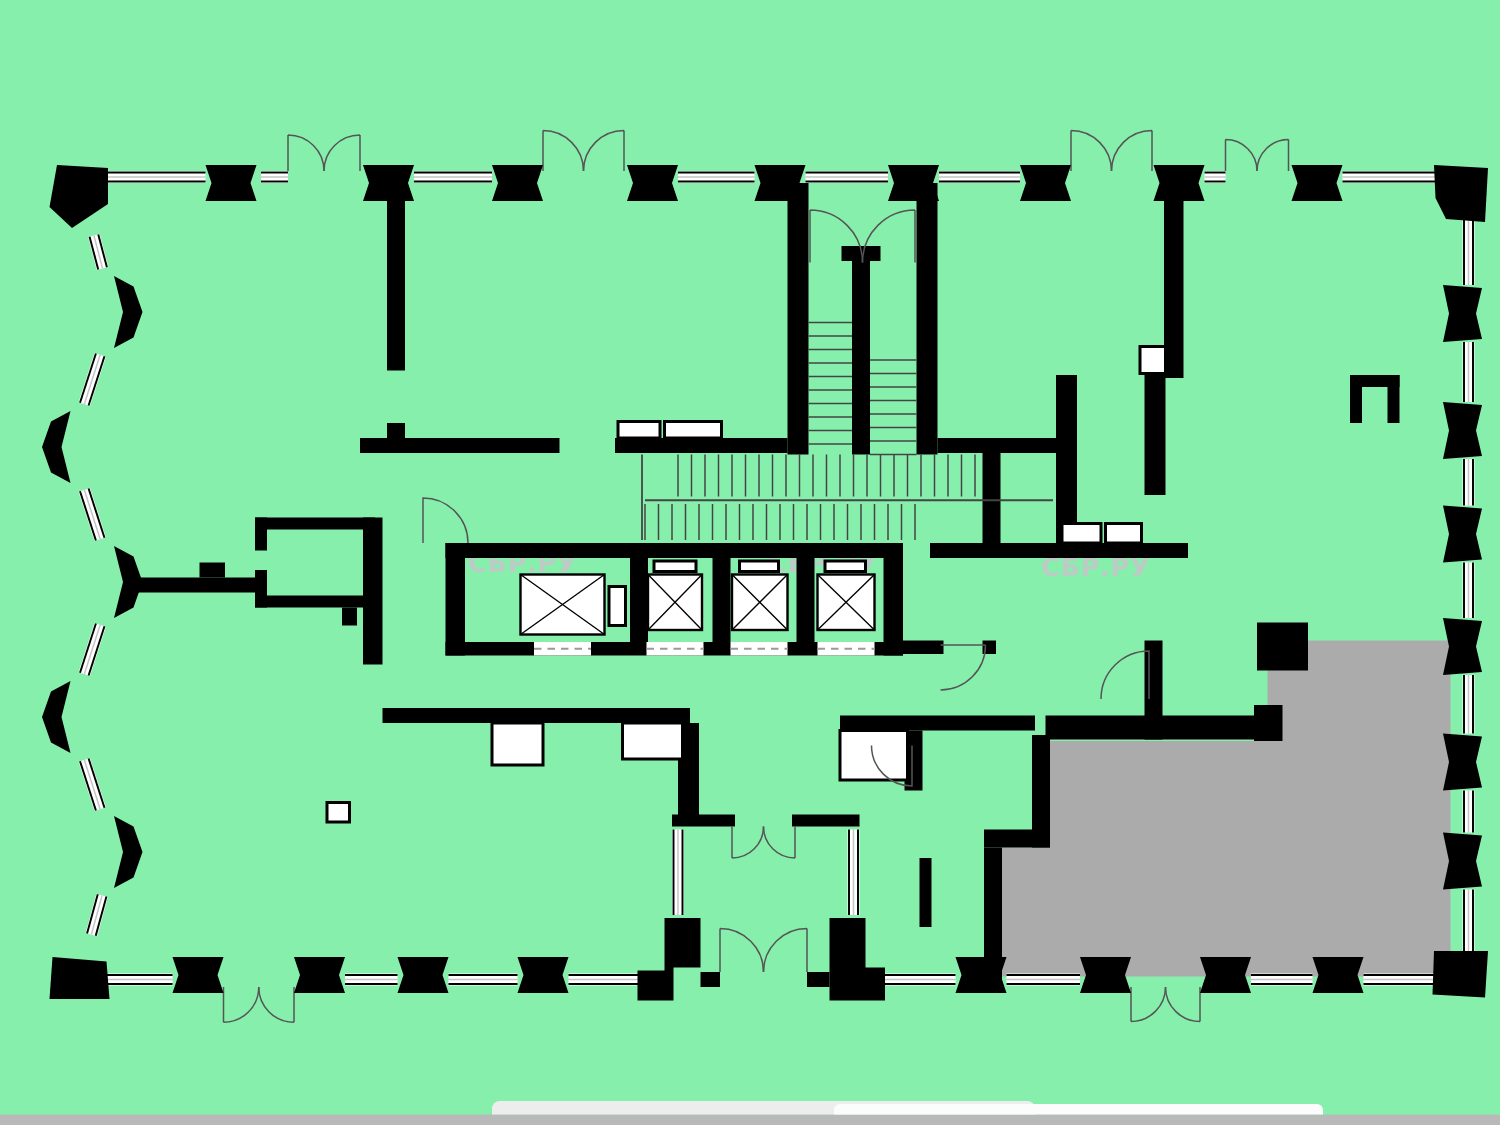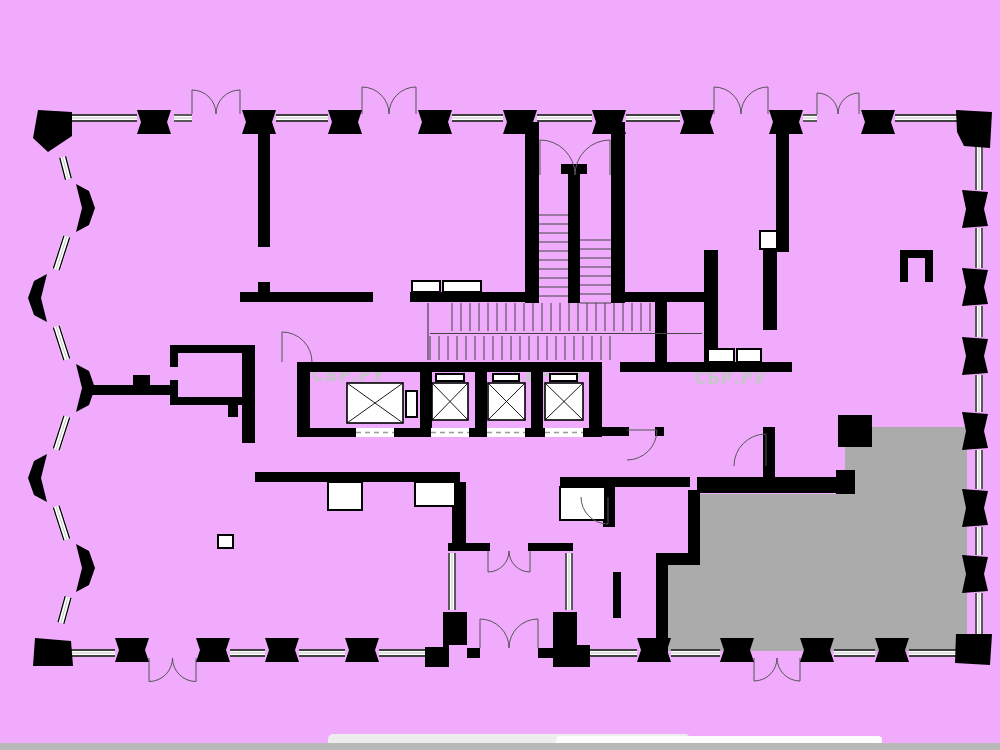--- a/index.html
+++ b/index.html
@@ -1,16 +1,16 @@
 <!DOCTYPE html>
 <html><head>
 <meta charset="utf-8">
 <style>
   html,body{margin:0;padding:0;background:#ffffff;}
-  .stage{position:relative;width:1000px;height:750px;background:#f0abfc;overflow:hidden;
+  .stage{position:relative;width:1000px;height:750px;background:#86efac;overflow:hidden;
          font-family:"DejaVu Sans",sans-serif;}
   .stage svg{position:absolute;left:0;top:0;width:1000px;height:750px;display:block;}
   .bottom-bar{position:absolute;left:0;bottom:0;width:1000px;height:7px;}
   .bottom-tab{position:absolute;left:328px;bottom:7px;width:362px;height:9px;
               border-radius:5px 5px 0 0;}
   .bottom-tab-inner{position:absolute;left:228px;top:2px;width:326px;height:7px;
               border-radius:4px 4px 0 0;}
 </style>
 </head>
 <body>

